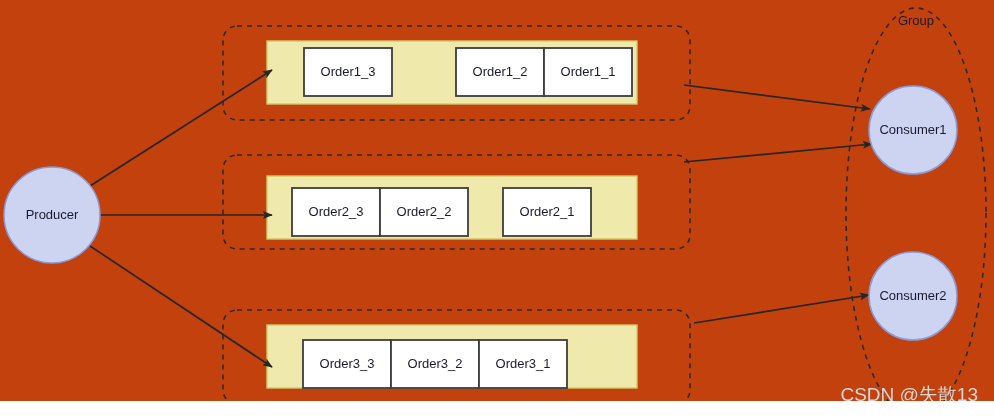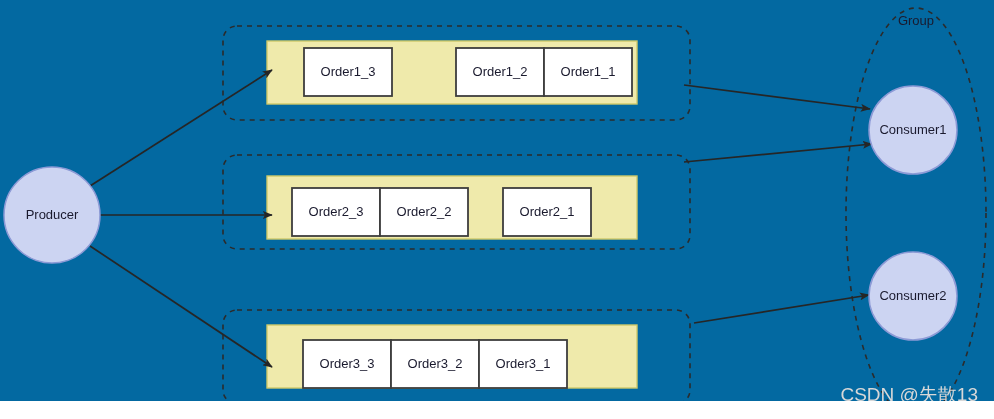--- a/index.html
+++ b/index.html
@@ -4,21 +4,21 @@
 <style>
   html, body {
     margin: 0;
     padding: 0;
     background: #ffffff;
   }
   #canvas {
     position: relative;
     width: 994px;
     height: 401px;
-    background: #0369a1;
+    background: #c2410c;
     font-family: "Liberation Sans", sans-serif;
     overflow: hidden;
   }
   #diagram-svg {
     position: absolute;
     left: 0;
     top: 0;
     width: 994px;
     height: 419px;
   }

